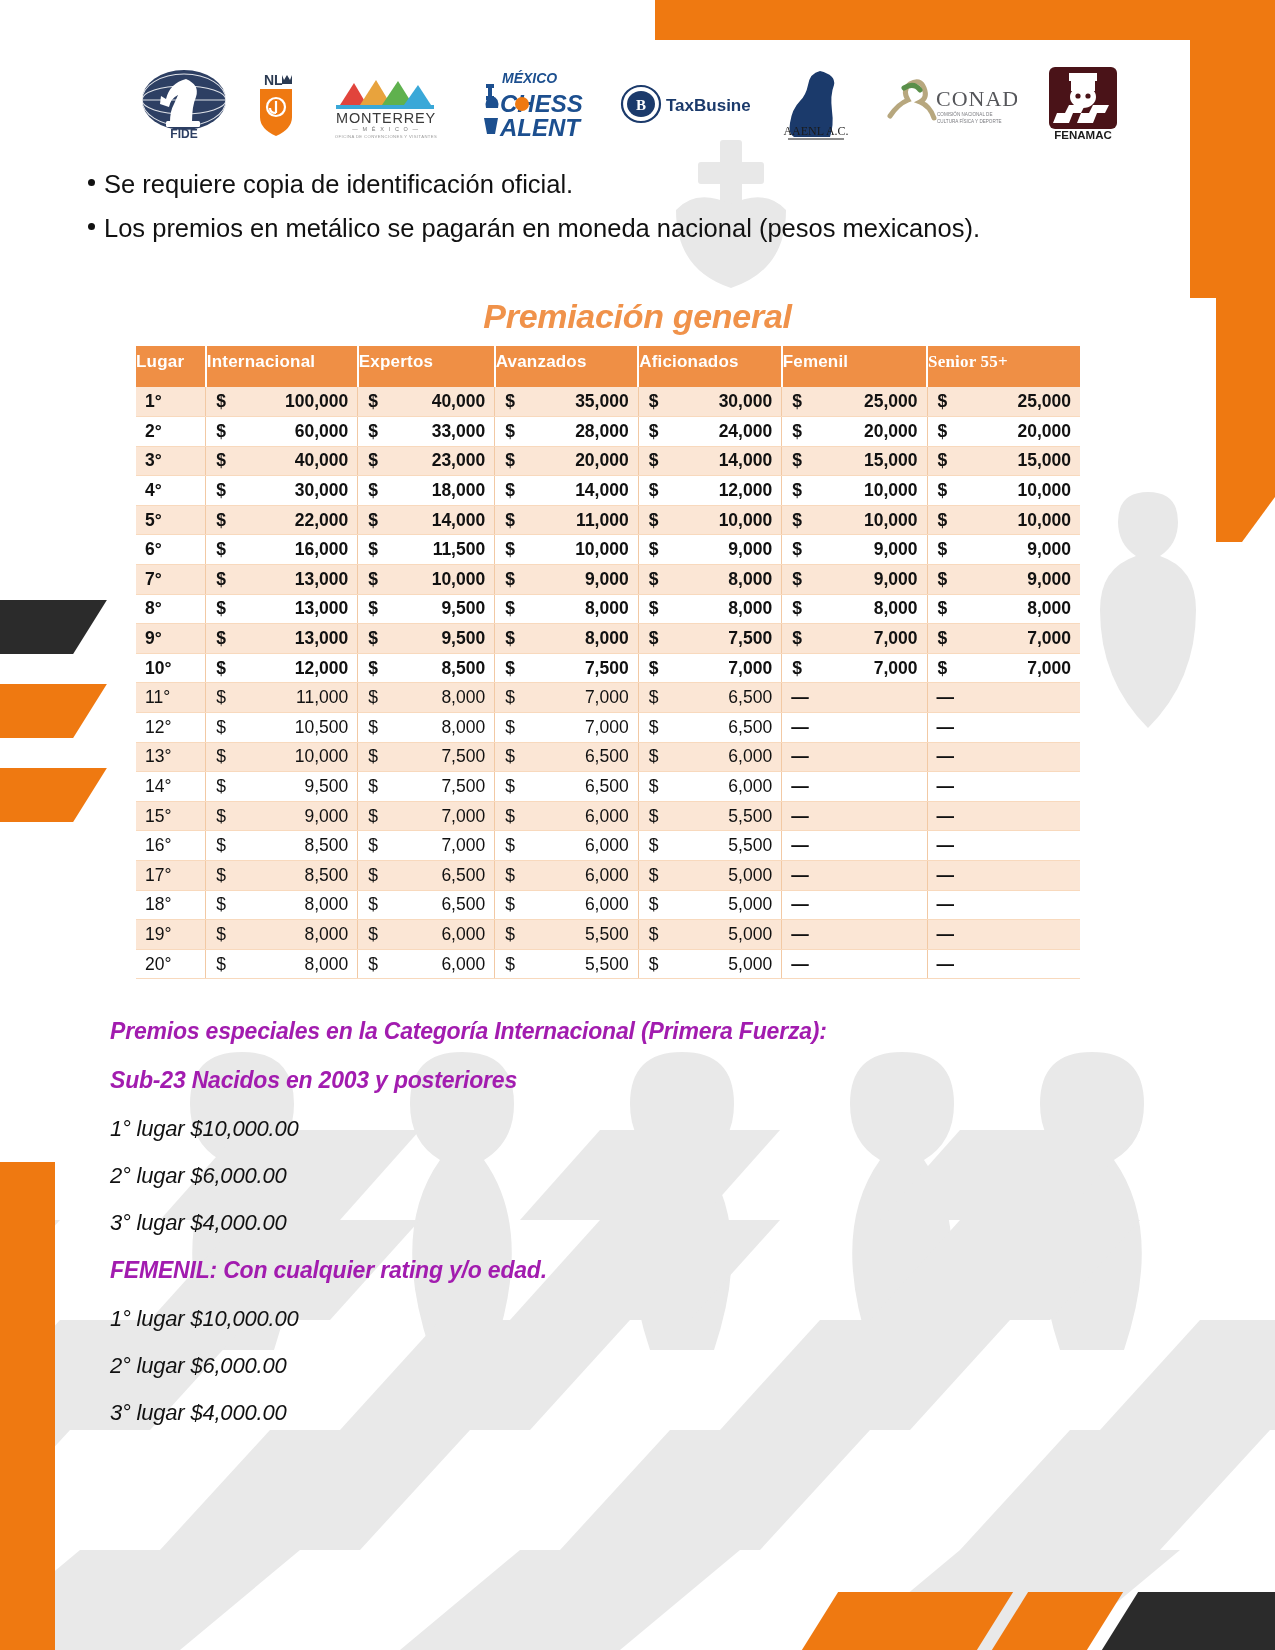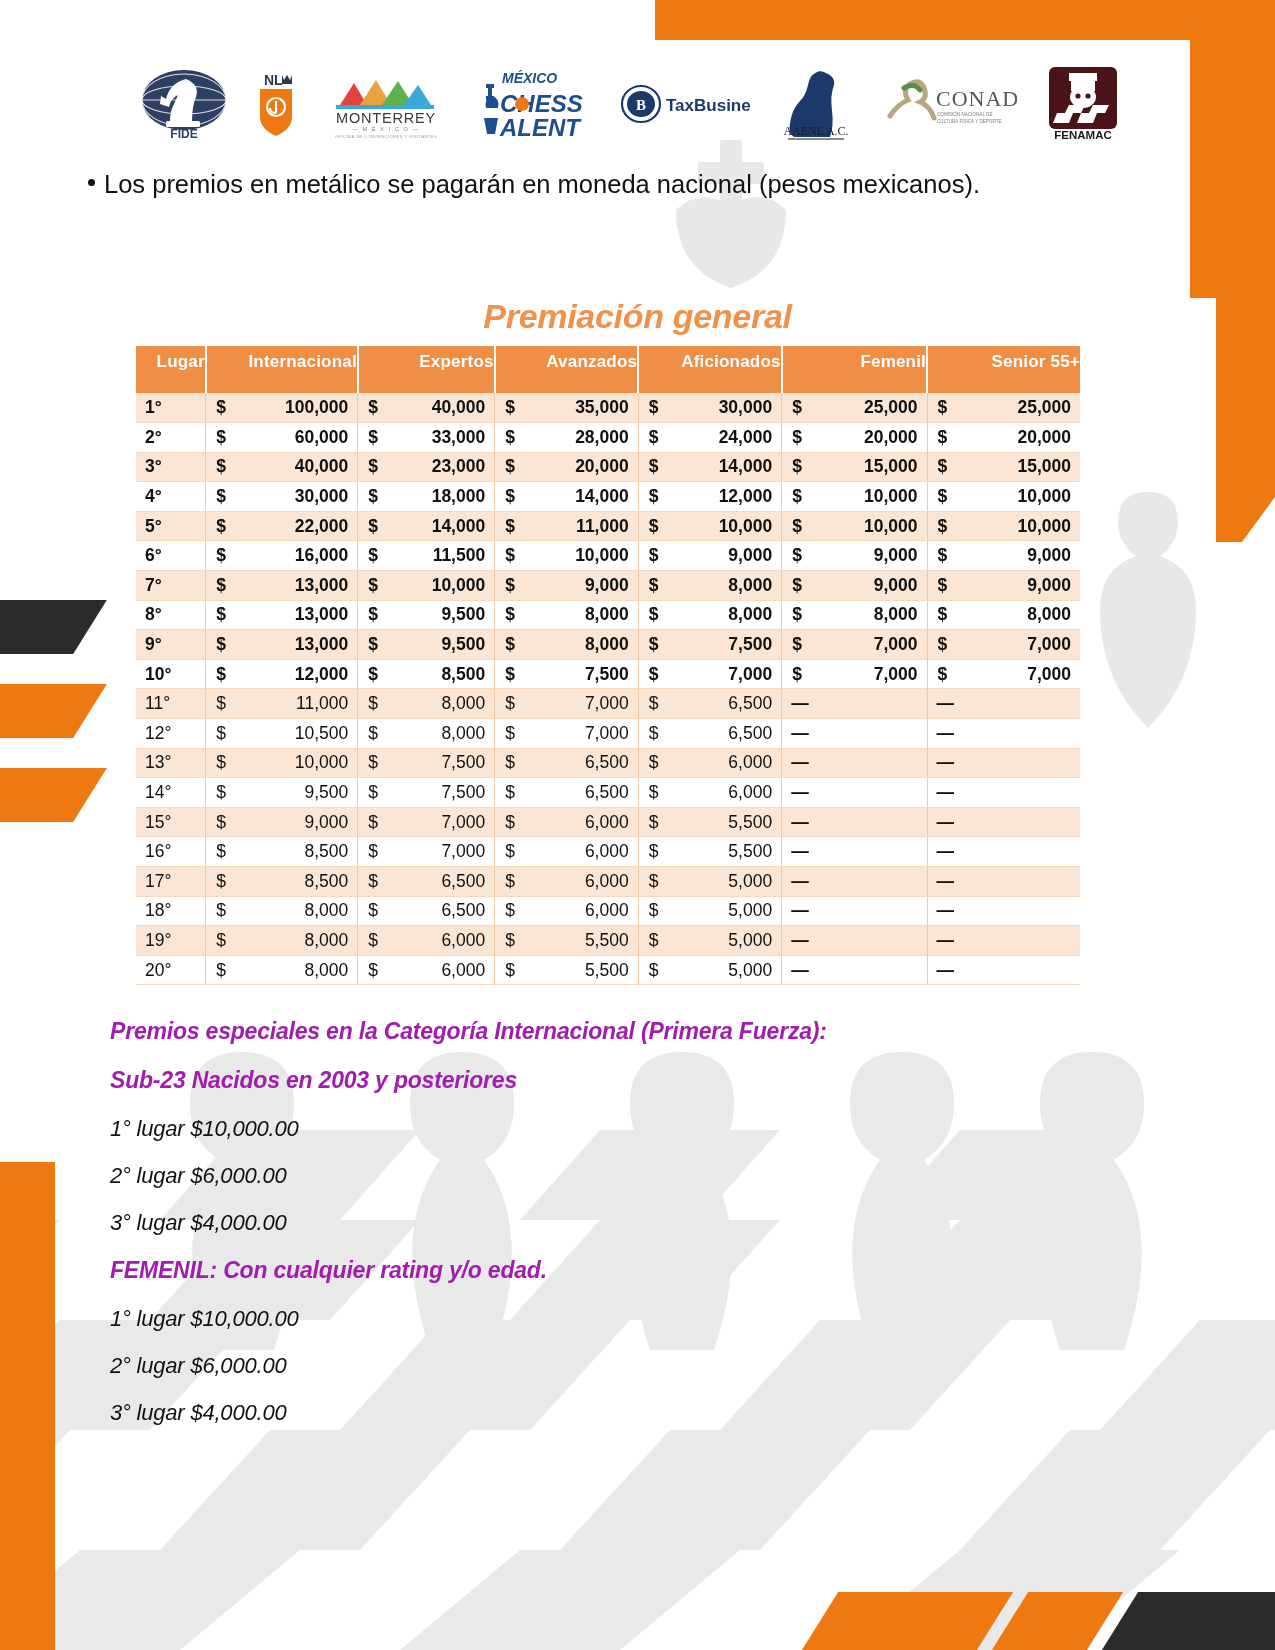--- a/index.html
+++ b/index.html
@@ -102,25 +102,25 @@
   
   #prize-table{
     position:absolute; top:346px; left:136px;
     width:944px; z-index:6;
     border-collapse:collapse;
     font-family:"Liberation Sans", sans-serif;
   }
   #prize-table th{
     background:#ef8f45; color:#ffffff;
     font-size:17px; font-weight:bold;
-    padding:6px 0 21px 0; text-align:right;
+    padding:6px 0 15px 0; text-align:left;
     border-right:2px solid #ffffff;
     letter-spacing:0.2px;
   }
-  #prize-table th:last-child{ border-right:none; }
+  #prize-table th:last-child{ border-right:none;font-family:Liberation Serif, serif; }
   #prize-table td{
     font-size:17.5px; color:#111;
     height:29.6px; padding:0 9px;
     border-right:1px solid #f2c9a4;
     border-bottom:1px solid #f8d9bd;
   }
   #prize-table td:last-child{ border-right:none; }
   #prize-table tr.r-odd td{ background:#fbe6d5; }
   #prize-table tr.r-even td{ background:#ffffff; }
   #prize-table tbody tr.bold td{ font-weight:bold; }
@@ -303,20 +303,24 @@
           <polygon points="50,40 66,40 62,48 46,48"></polygon>
         </g>
         <text x="40" y="74" font-family="Liberation Sans, sans-serif" font-size="11.5" font-weight="bold" fill="#1b1b1b" text-anchor="middle">FENAMAC</text>
       </svg>
     </div>
   </div>
 
   <div id="bullets">
     <div class="bullet-line">
       <span class="bullet-dot"></span>
+      <span>Se requiere copia de identificación oficial.</span>
+    </div>
+    <div class="bullet-line">
+      <span class="bullet-dot"></span>
       <span>Los premios en metálico se pagarán en moneda nacional (pesos mexicanos).</span>
     </div>
   </div>
 
   <div id="table-title">Premiación general</div>
 
   <table id="prize-table">
     <thead>
       <tr id="thead-row">
           <th style="width: 7.4%;">Lugar</th>

